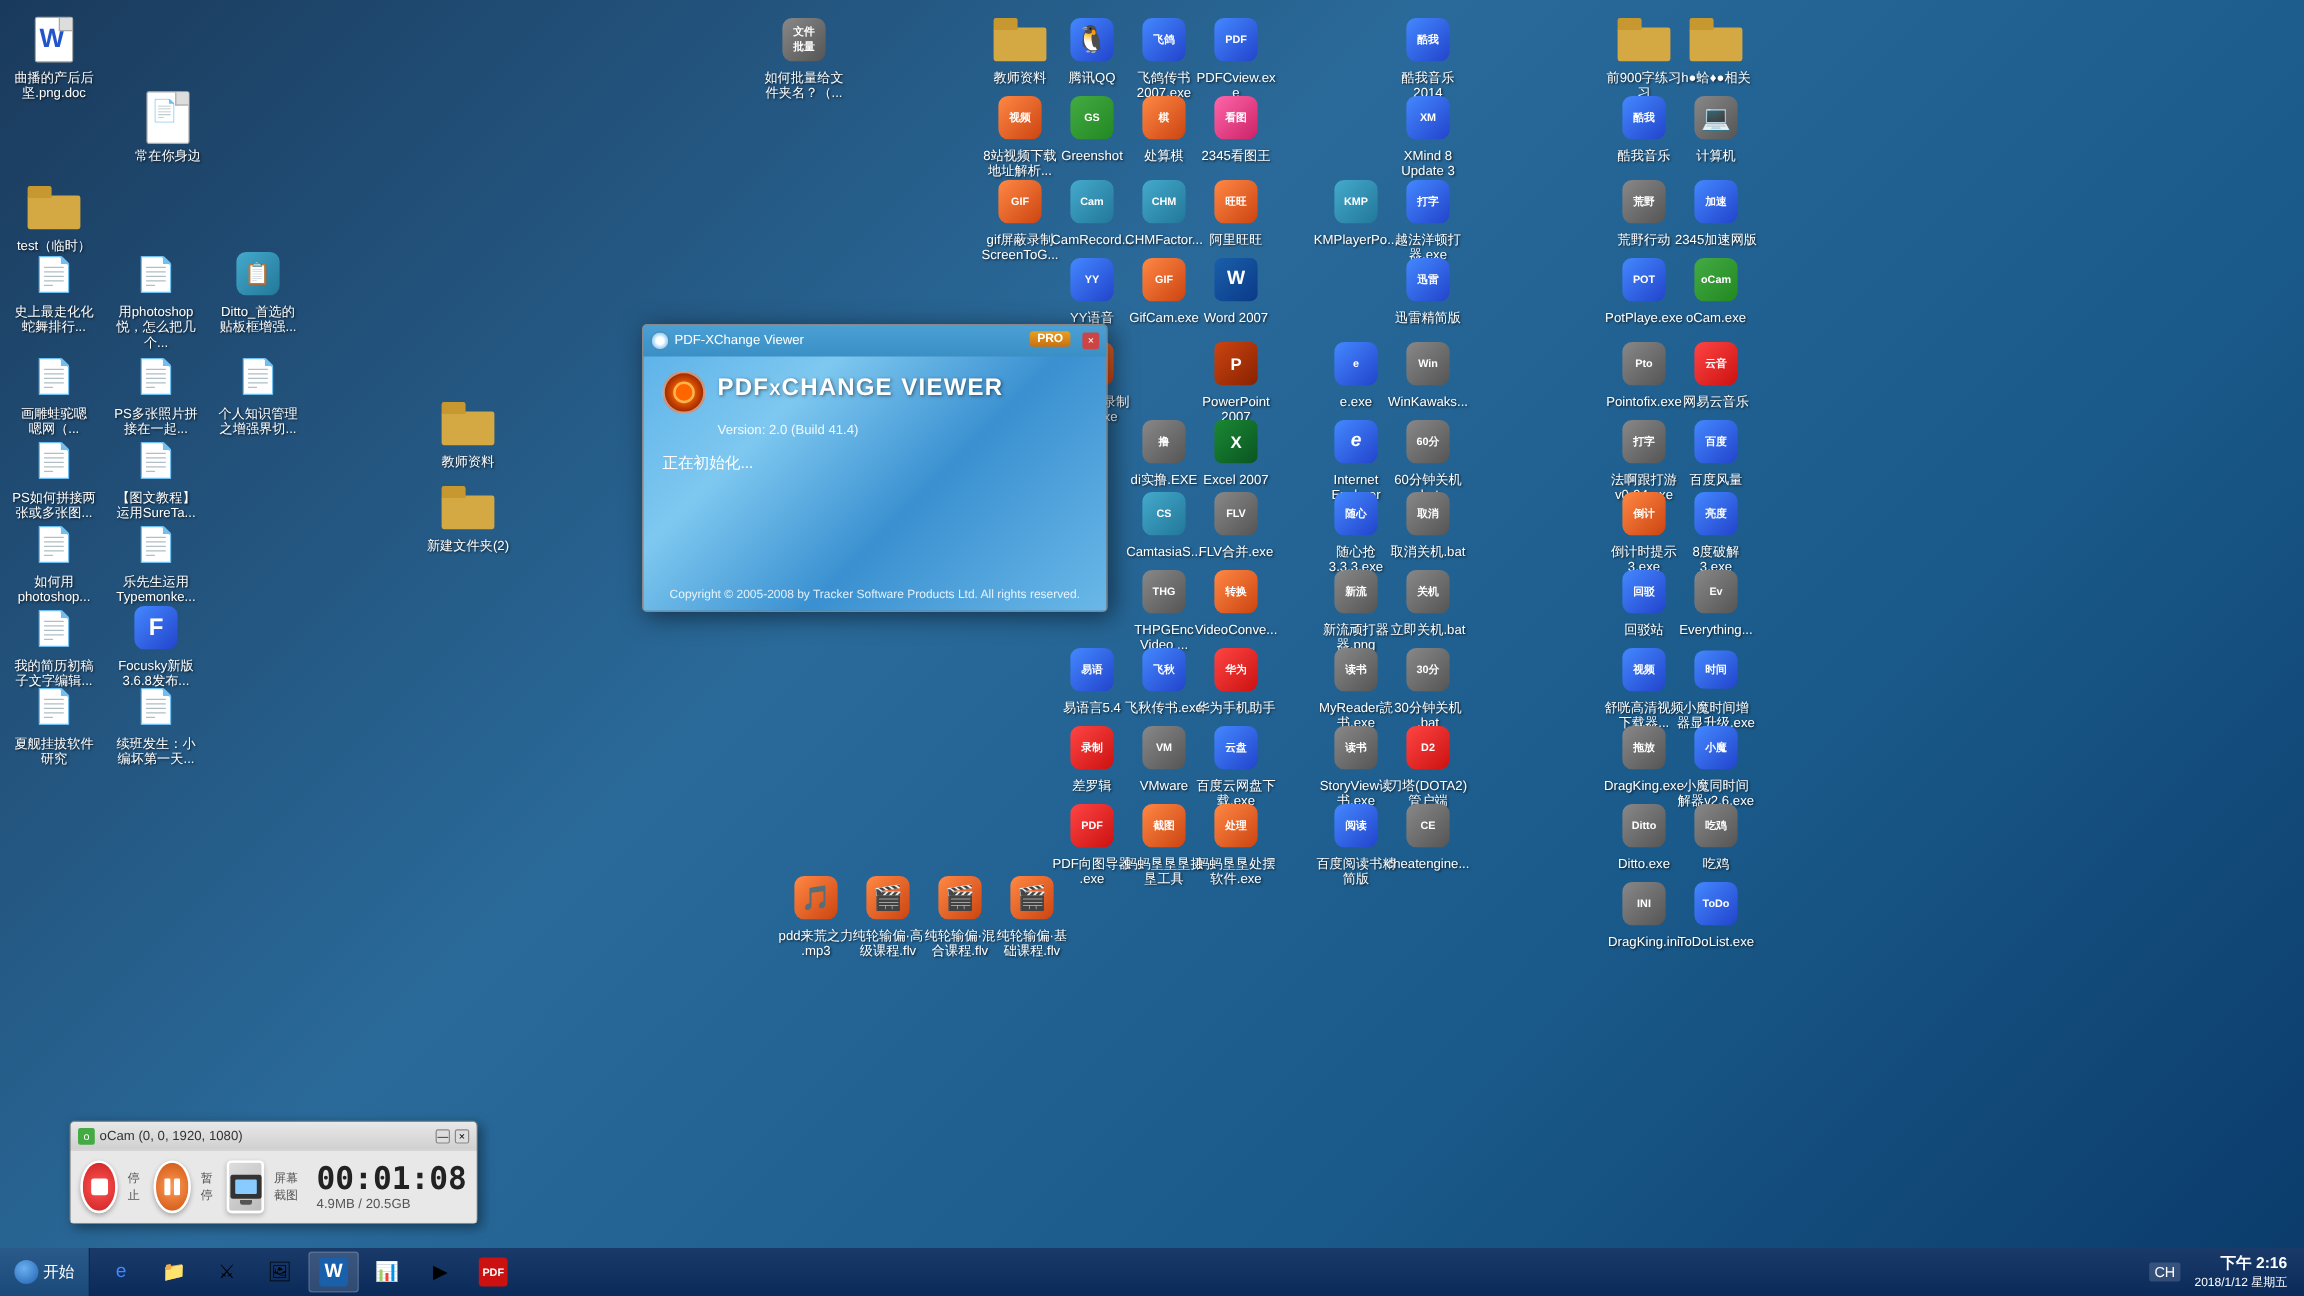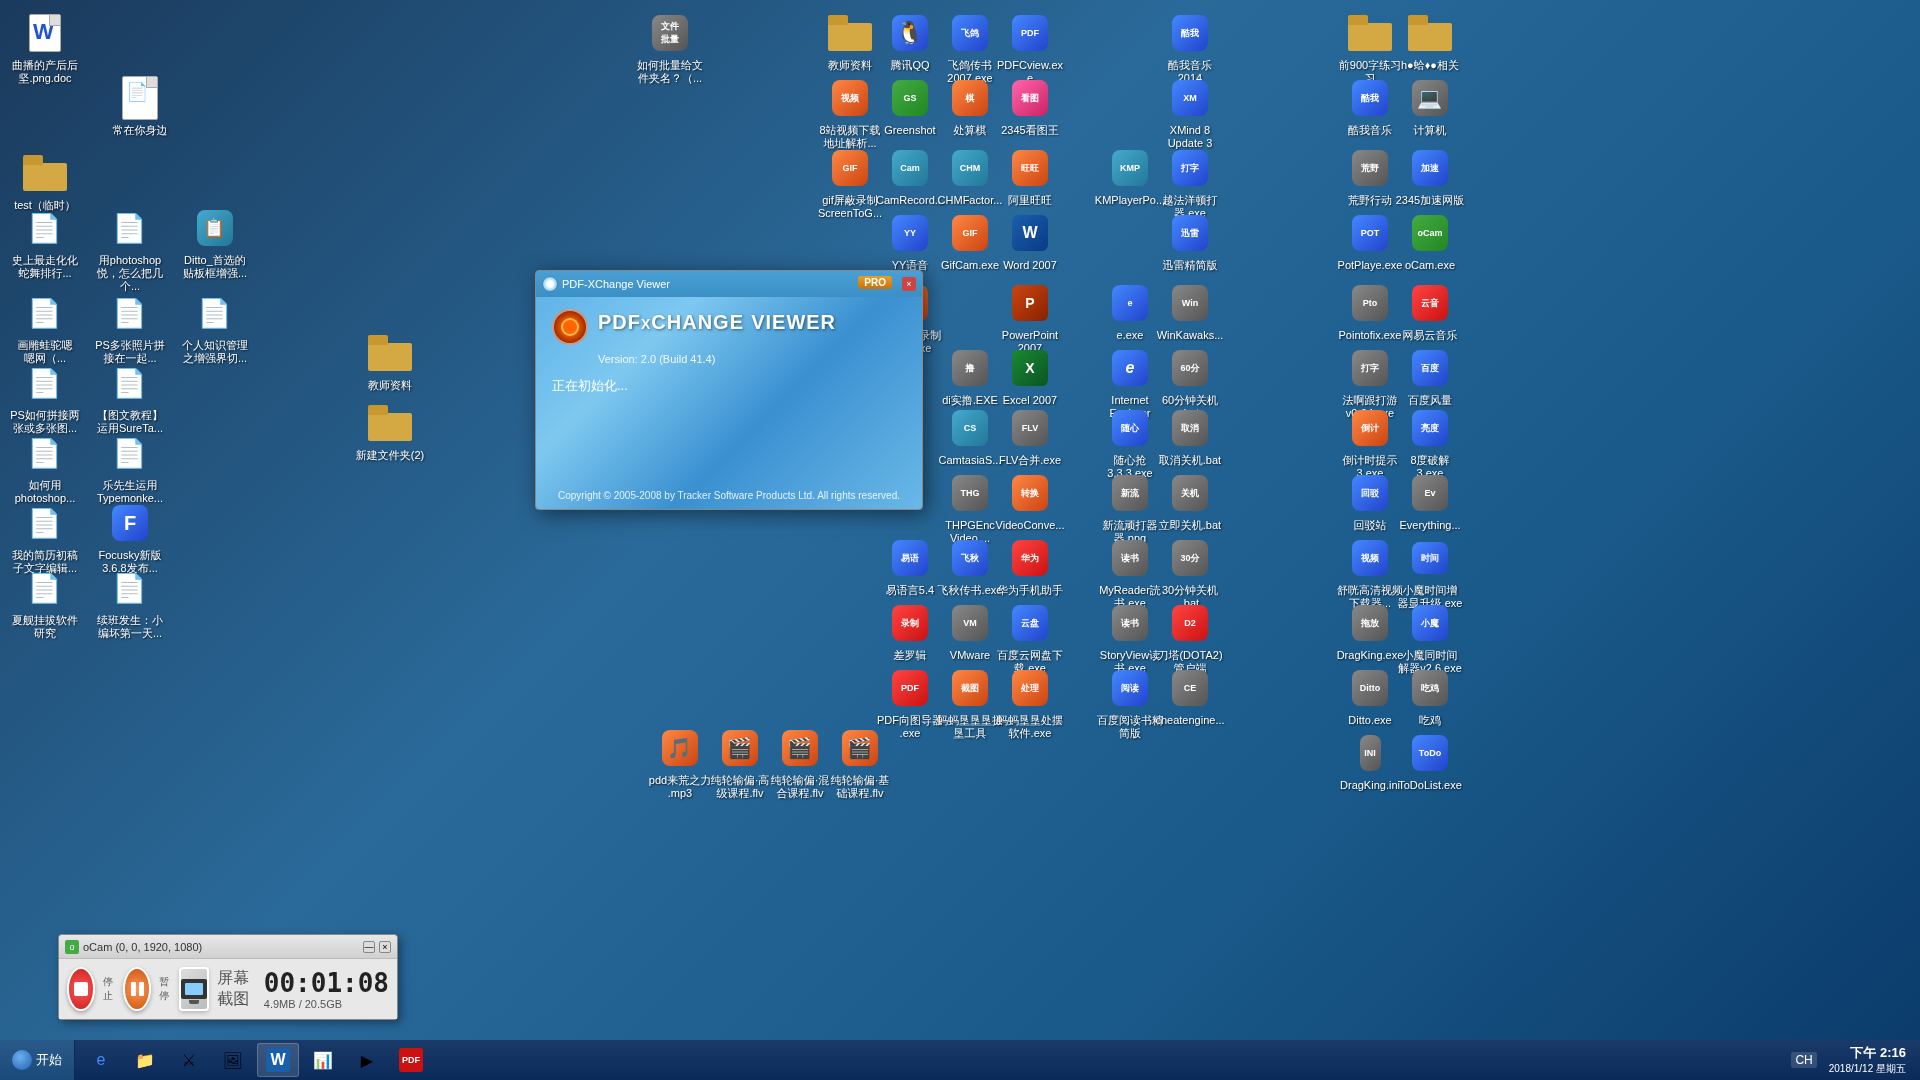--- a/index.html
+++ b/index.html
@@ -1309,21 +1309,21 @@
       <div class="icon-img">
           <div class="app-box ic-gray" style="width:36px;height:36px;">
             <span style="font-size:9px;">吃鸡</span>
           </div>
         </div>
       <div class="icon-label">吃鸡</div>
     </div>
 
     <div class="icon" style="top:725px;left:1330px">
       <div class="icon-img">
-          <div class="app-box ic-gray" style="width:21px;height:36px;">
+          <div class="app-box ic-gray" style="width:36px;height:36px;">
             <span style="font-size:9px;">INI</span>
           </div>
         </div>
       <div class="icon-label">DragKing.ini</div>
     </div>
 
     <div class="icon" style="top:725px;left:1390px">
       <div class="icon-img">
           <div class="app-box ic-blue" style="width:36px;height:36px;">
             <span style="font-size:9px;">ToDo</span>
@@ -1382,21 +1382,21 @@
       </div>
       <div style="display:flex;flex-direction:column;align-items:center;">
         <span style="font-size:10px;color:#555;">暂停</span>
       </div>
       <div class="ocam-capture-btn">
         <div class="monitor-icon">
           <div style="width:18px;height:12px;background:#88ccff;border-radius:1px;"></div>
         </div>
       </div>
       <div style="display:flex;flex-direction:column;align-items:center;">
-        <span style="font-size:16px;color:#555;">屏幕截图</span>
+        <span style="font-size:10px;color:#555;">屏幕截图</span>
       </div>
       <div class="ocam-timer-area">
         <div class="ocam-timer">00:01:08</div>
         <div class="ocam-size">4.9MB / 20.5GB</div>
       </div>
     </div>
   </div>
 
   <div class="taskbar">
     <div class="start-btn">

